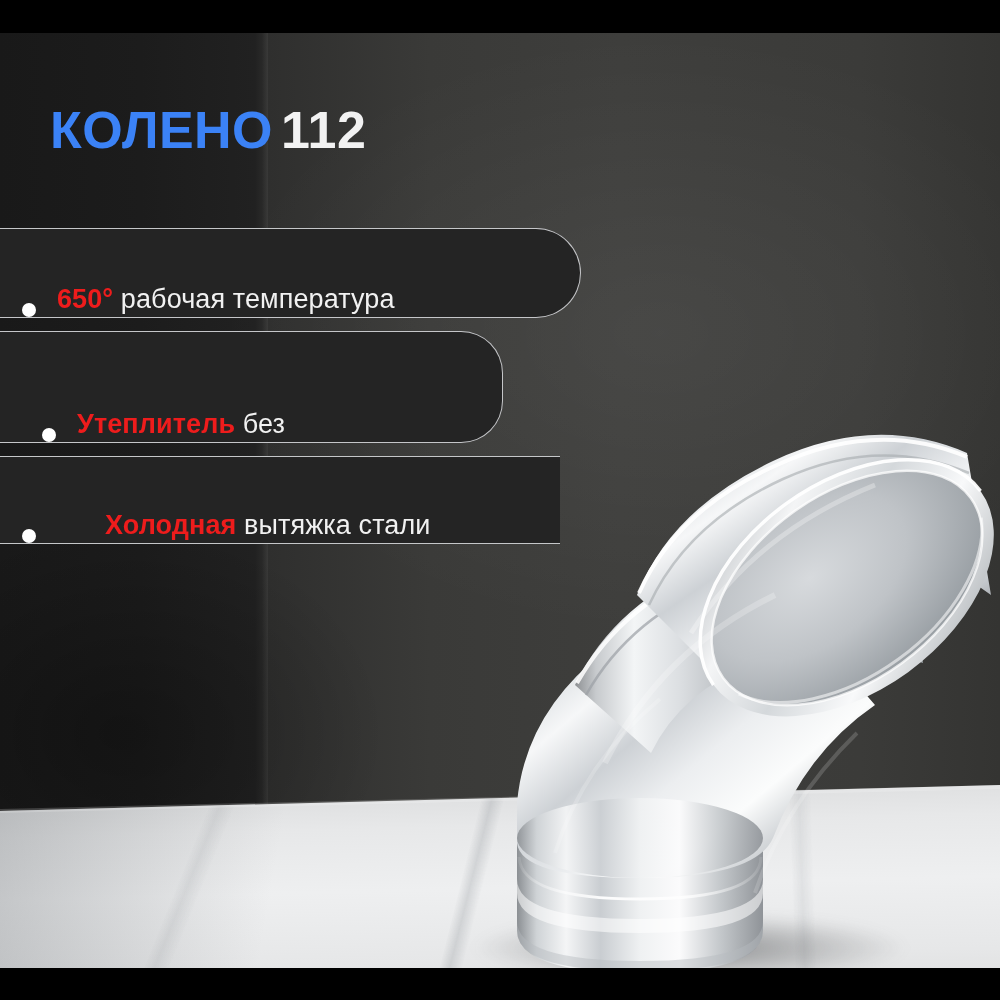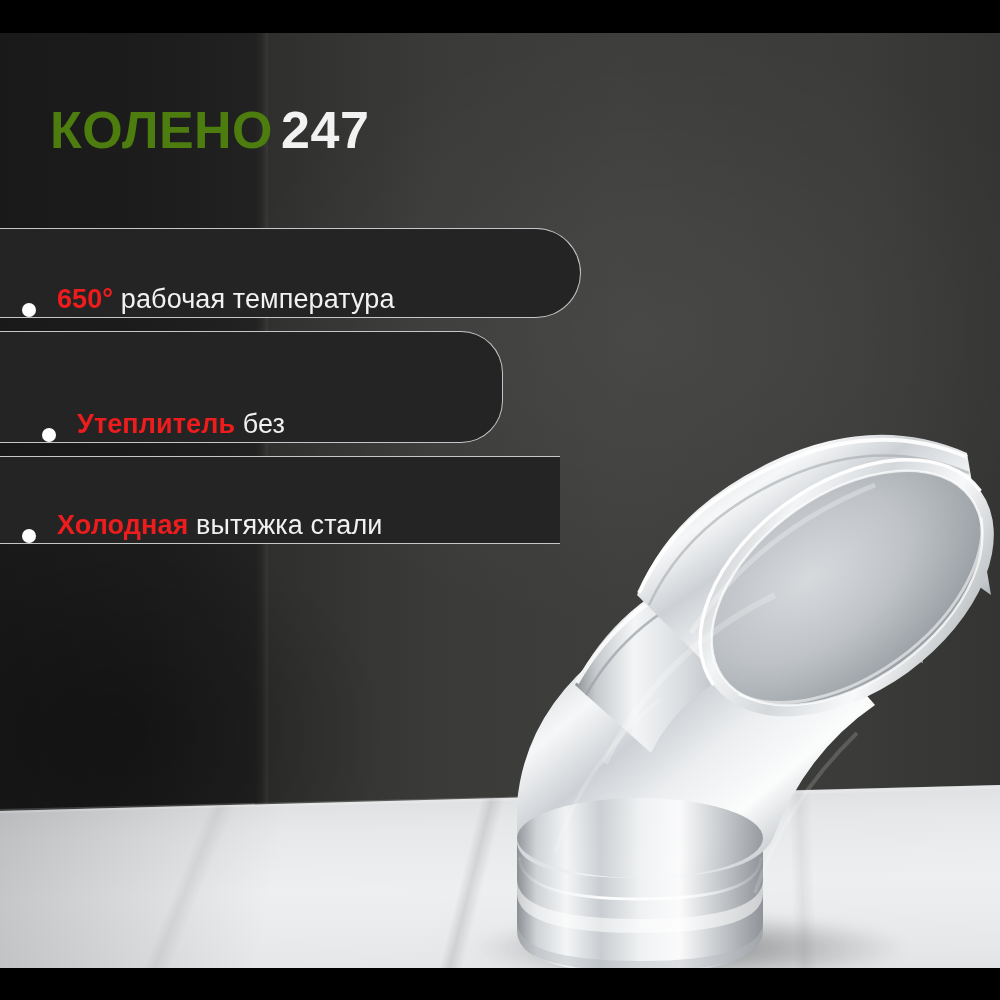--- a/index.html
+++ b/index.html
@@ -123,21 +123,21 @@
     position: absolute;
     left: 50px;
     top: 104px;
     z-index: 30;
     font-size: 52px;
     font-weight: 900;
     letter-spacing: 0.5px;
     line-height: 1;
     white-space: nowrap;
   }
-  .title .t-red { color: #4d7c0f; }
+  .title .t-red { color: #3b82f6; }
   .title .t-white { color: #f2f2f2; margin-left: 8px; }
 
   
   .features {
     position: absolute;
     left: 0;
     top: 228px;
     z-index: 30;
     width: 640px;
   }
@@ -155,20 +155,21 @@
   .pill.shape-round {
     border-radius: 0 60px 60px 0;
   }
   .pill.shape-soft {
     border-radius: 0 42px 42px 0;
     padding-left: 42px;
   }
   .pill.shape-sq {
     border-radius: 0;
     border-right: none;
+    gap: 48px;
   }
   .pill.p1 { width: 581px; height: 90px; }
   .pill.p2 { width: 388px; height: 88px; }
   .pill.p3 { width: 503px; height: 112px; }
   .pill.p4 { width: 560px; height: 88px; }
 
   .dot {
     flex: 0 0 auto;
     width: 14px;
     height: 14px;
@@ -325,21 +326,21 @@
           <path d="M 236 300 Q 300 200 420 152" fill="none" stroke="#ffffff" stroke-width="5" opacity="0.35"></path>
           <path d="M 150 430 Q 205 318 320 262" fill="none" stroke="#ffffff" stroke-width="6" opacity="0.28"></path>
           <path d="M 100 520 Q 128 430 205 366" fill="none" stroke="#ffffff" stroke-width="4" opacity="0.22"></path>
           <path d="M 300 560 Q 330 470 402 400" fill="none" stroke="#ffffff" stroke-width="4" opacity="0.20"></path>
         </g>
       </svg>
     </div>
   </div>
 
   <div class="title">
-    <span class="t-red">КОЛЕНО</span><span class="t-white">247</span>
+    <span class="t-red">КОЛЕНО</span><span class="t-white">112</span>
   </div>
 
   <div class="features">
 
     <div class="pill p1 shape-round">
       <span class="dot"></span>
       <span class="pill-text"><span class="accent">650°</span><span> рабочая температура</span></span>
     </div>
 
 

